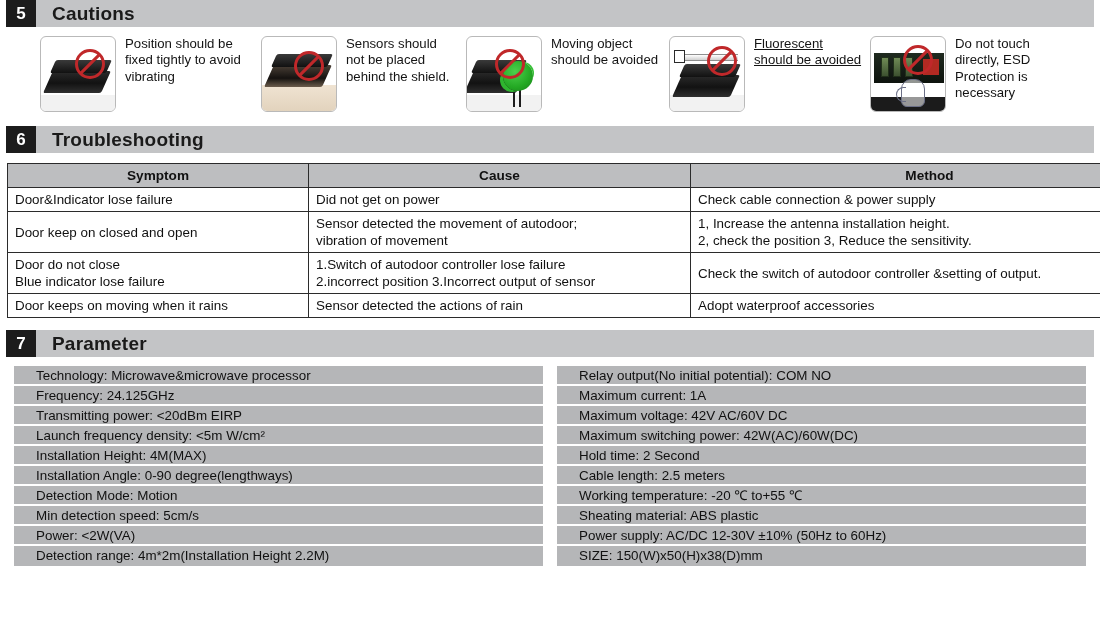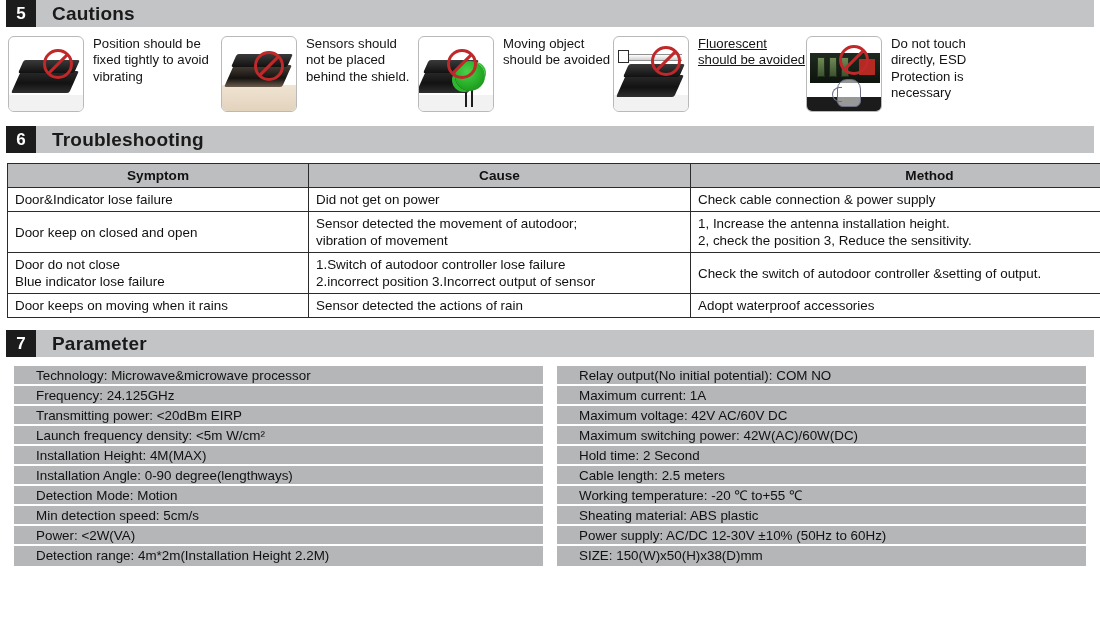--- a/index.html
+++ b/index.html
@@ -55,22 +55,23 @@
 
   
   .cautions-row {
     display: flex;
     margin: 9px 0 0 8px;
     width: 1086px;
   }
   .caution-item {
     display: flex;
     align-items: flex-start;
-  }
-  .caution-item + .caution-item { margin-left: 0; }
+    margin-left: 32px;
+  }
+  .caution-item + .caution-item { margin-left: 8px; }
   .caution-thumb {
     width: 76px;
     height: 76px;
     border: 1px solid #b9b9b9;
     border-radius: 6px;
     background: #ffffff;
     position: relative;
     overflow: hidden;
     flex: 0 0 76px;
     box-sizing: border-box;

